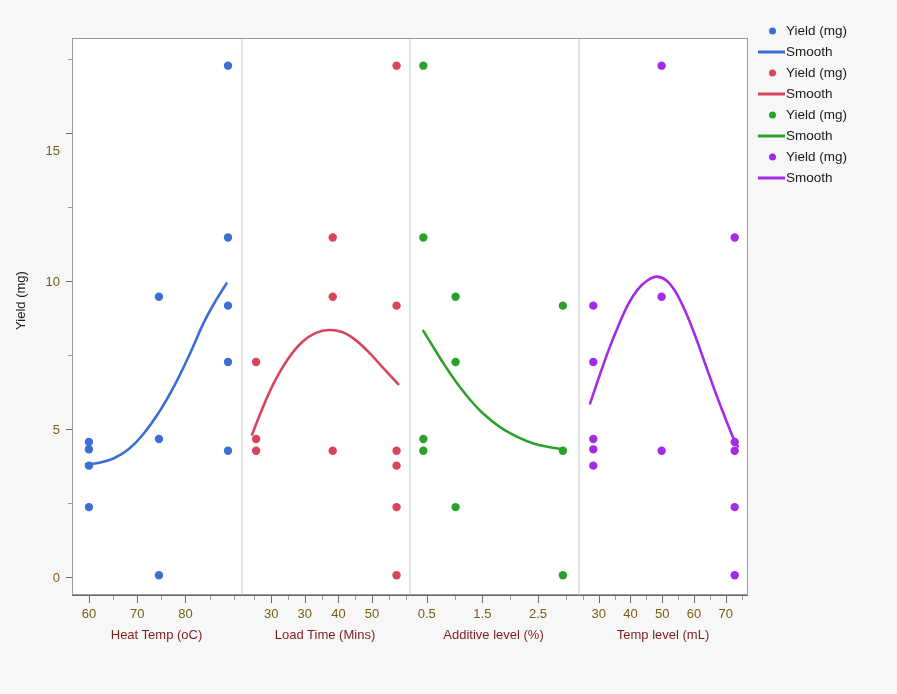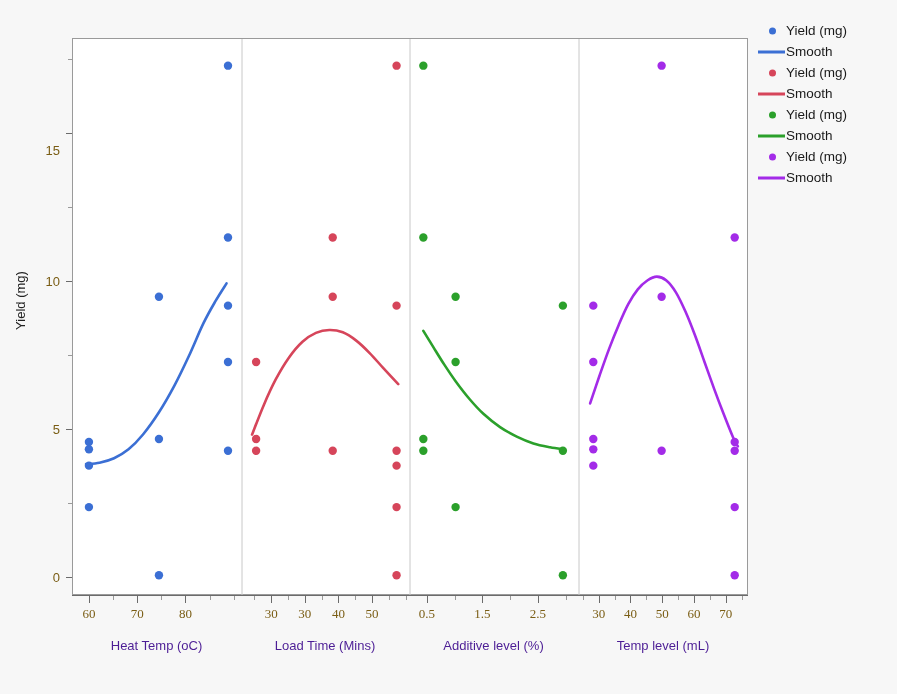--- a/index.html
+++ b/index.html
@@ -59,25 +59,24 @@
 
   
   #x-axis{position:absolute;left:72px;top:596px;width:676px;height:56px;}
   .xtick-mark{position:absolute;top:0;width:1px;height:7px;background:#6b6b6b;}
   .xtick-mark.minor{height:4px;background:#9a9a9a;}
   .xtick-label{
     position:absolute;top:10px;
     font-size:13px;color:#7a5d14;
     transform:translateX(-50%);
     white-space:nowrap;
-    font-family:Liberation Serif, serif;
   }
   .panel-title{
-    position:absolute;top:42px;
-    font-size:13px;color:#4c1d95;
+    position:absolute;top:31px;
+    font-size:13px;color:#7f1d1d;
     transform:translateX(-50%);
     white-space:nowrap;
   }
   #x-axis-base{
     position:absolute;left:72px;top:595px;width:676px;height:1px;background:#6b6b6b;
   }
 
   
   #legend{
     position:absolute;

